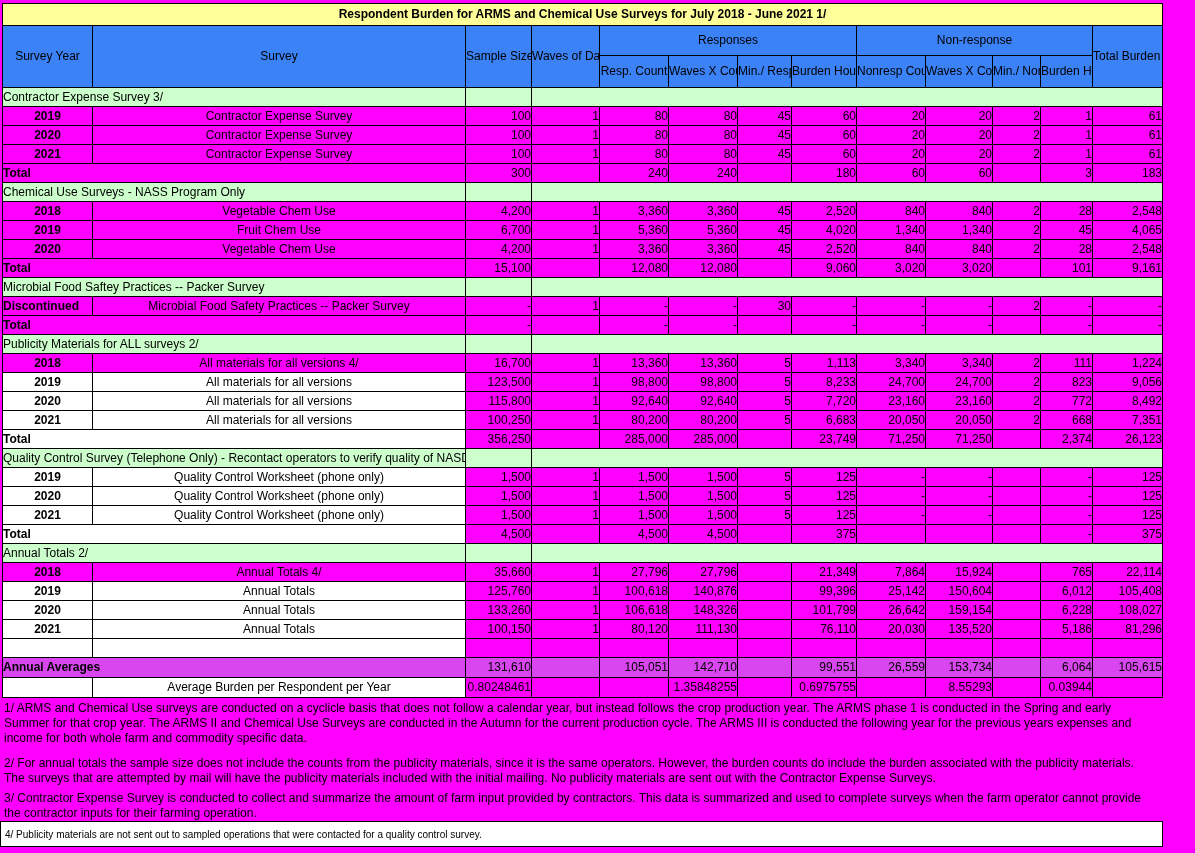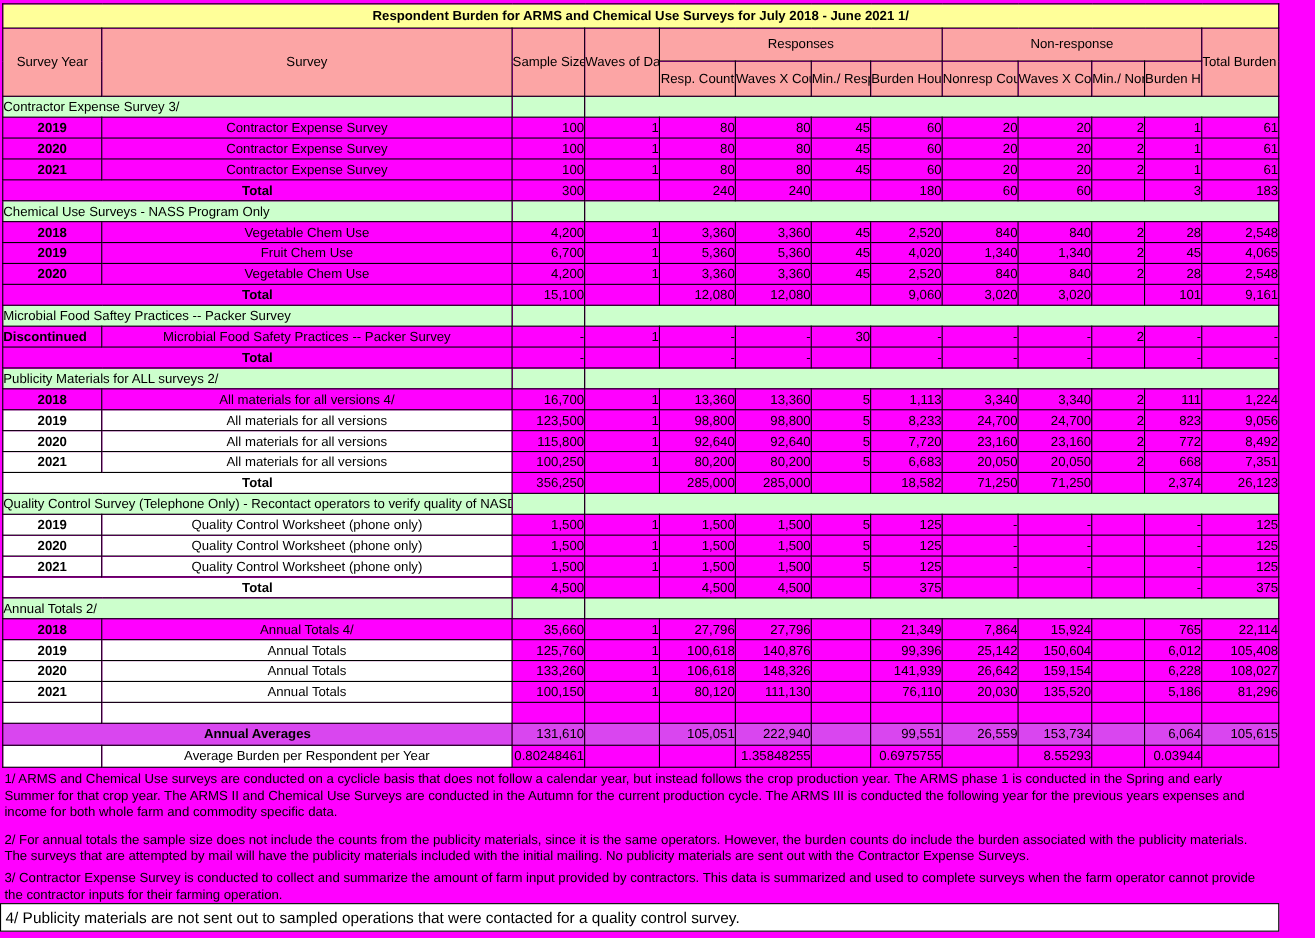--- a/index.html
+++ b/index.html
@@ -1,41 +1,41 @@
 <!DOCTYPE html>
 <html><head>
 <meta charset="utf-8">
 <style>
   html,body{margin:0;padding:0;}
   body{width:1195px;height:853px;background:#FF00FF;overflow:hidden;}
   #page{position:relative;width:955px;height:853px;background:#FF00FF;font-family:"Liberation Sans",sans-serif;}
   #burden-table{position:absolute;left:2px;top:3px;width:1160px;border-collapse:collapse;table-layout:fixed;}
   #burden-table td{border:1px solid #000;overflow:hidden;white-space:nowrap;font-size:12px;line-height:13px;color:#000;padding:0;vertical-align:middle;}
   tr.r-title td{height:21px;background:#FFFF99;font-weight:bold;text-align:center;font-size:13px;}
-  tr.r-ghead td, tr.r-shead td{background:#fca5a5;text-align:center;white-space:pre-line;vertical-align:middle;}
+  tr.r-ghead td, tr.r-shead td{background:#3b82f6;text-align:center;white-space:pre-line;vertical-align:middle;}
   tr.r-ghead td{height:29px;}
   tr.r-shead td{height:31px;}
   tr.r-section td{height:18px;background:#CCFFCC;}
   td.section-label{text-align:left;padding-left:3px;font-size:13px;white-space:nowrap;margin-top:20px;}
   tr.r-data td{height:18px;}
   tr.r-summary td{height:19px;}
   .bg-m{background:#FF00FF;}
   .bg-w{background:#FFFFFF;}
   .bg-b{background:#d946ef;}
   .year{font-weight:bold;text-align:center;}
   .year.left{text-align:left;padding-left:2px;}
   .survey{text-align:center;padding-left:3px;}
   .num{text-align:right;padding-right:4px;}
-  .total-label{font-weight:bold;text-align:center;}
+  .total-label{font-weight:bold;}
   .footnote{position:absolute;left:4px;width:1188px;font-size:12px;line-height:15px;color:#000;white-space:pre-line;margin:0;}
   #fn1{top:701px;}
   #fn2{top:756px;}
   #fn3{top:791px;}
   #fn4-band{position:absolute;left:0;top:821px;width:1161px;height:24px;background:#FFFFFF;border:1px solid #000;display:flex;align-items:center;}
-  #fn4-band p{margin:0;padding-left:4px;font-size:14px;color:#000;}
+  #fn4-band p{margin:0;padding-left:4px;font-size:10px;color:#000;}
 </style>
 </head>
 <body>
 
 <div id="page">
   <table id="burden-table">
     <colgroup>
       <col style="width:90px">
         <col style="width:373px">
         <col style="width:66px">
@@ -315,21 +315,21 @@
           <td class="num bg-m">668</td>
           <td class="num bg-m">7,351</td>
         </tr>
         <tr class="r-data">
           <td class="total-label bg-w" colspan="2">Total</td>
           <td class="num bg-m">356,250</td>
           <td class="num bg-m"></td>
           <td class="num bg-m">285,000</td>
           <td class="num bg-m">285,000</td>
           <td class="num bg-m"></td>
-          <td class="num bg-m">18,582</td>
+          <td class="num bg-m">23,749</td>
           <td class="num bg-m">71,250</td>
           <td class="num bg-m">71,250</td>
           <td class="num bg-m"></td>
           <td class="num bg-m">2,374</td>
           <td class="num bg-m">26,123</td>
         </tr>
         <tr class="r-section">
           <td class="section-label" colspan="2">Quality Control Survey (Telephone Only) - Recontact operators to verify quality of NASDA enumerators. 4/</td>
           <td class=""></td>
           <td class="" colspan="10"></td>
@@ -429,21 +429,21 @@
           <td class="num bg-m">105,408</td>
         </tr>
         <tr class="r-data">
           <td class="year bg-w">2020</td>
           <td class="survey bg-w">Annual Totals</td>
           <td class="num bg-m">133,260</td>
           <td class="num bg-m">1</td>
           <td class="num bg-m">106,618</td>
           <td class="num bg-m">148,326</td>
           <td class="num bg-m"></td>
-          <td class="num bg-m">141,939</td>
+          <td class="num bg-m">101,799</td>
           <td class="num bg-m">26,642</td>
           <td class="num bg-m">159,154</td>
           <td class="num bg-m"></td>
           <td class="num bg-m">6,228</td>
           <td class="num bg-m">108,027</td>
         </tr>
         <tr class="r-data">
           <td class="year bg-w">2021</td>
           <td class="survey bg-w">Annual Totals</td>
           <td class="num bg-m">100,150</td>
@@ -471,21 +471,21 @@
           <td class="num bg-m"></td>
           <td class="num bg-m"></td>
           <td class="num bg-m"></td>
           <td class="num bg-m"></td>
         </tr>
         <tr class="r-summary">
           <td class="total-label bg-b" colspan="2">Annual Averages</td>
           <td class="num bg-b">131,610</td>
           <td class="num bg-b"></td>
           <td class="num bg-b">105,051</td>
-          <td class="num bg-b">222,940</td>
+          <td class="num bg-b">142,710</td>
           <td class="num bg-b"></td>
           <td class="num bg-b">99,551</td>
           <td class="num bg-b">26,559</td>
           <td class="num bg-b">153,734</td>
           <td class="num bg-b"></td>
           <td class="num bg-b">6,064</td>
           <td class="num bg-b">105,615</td>
         </tr>
         <tr class="r-summary">
           <td class="year bg-w"></td>

